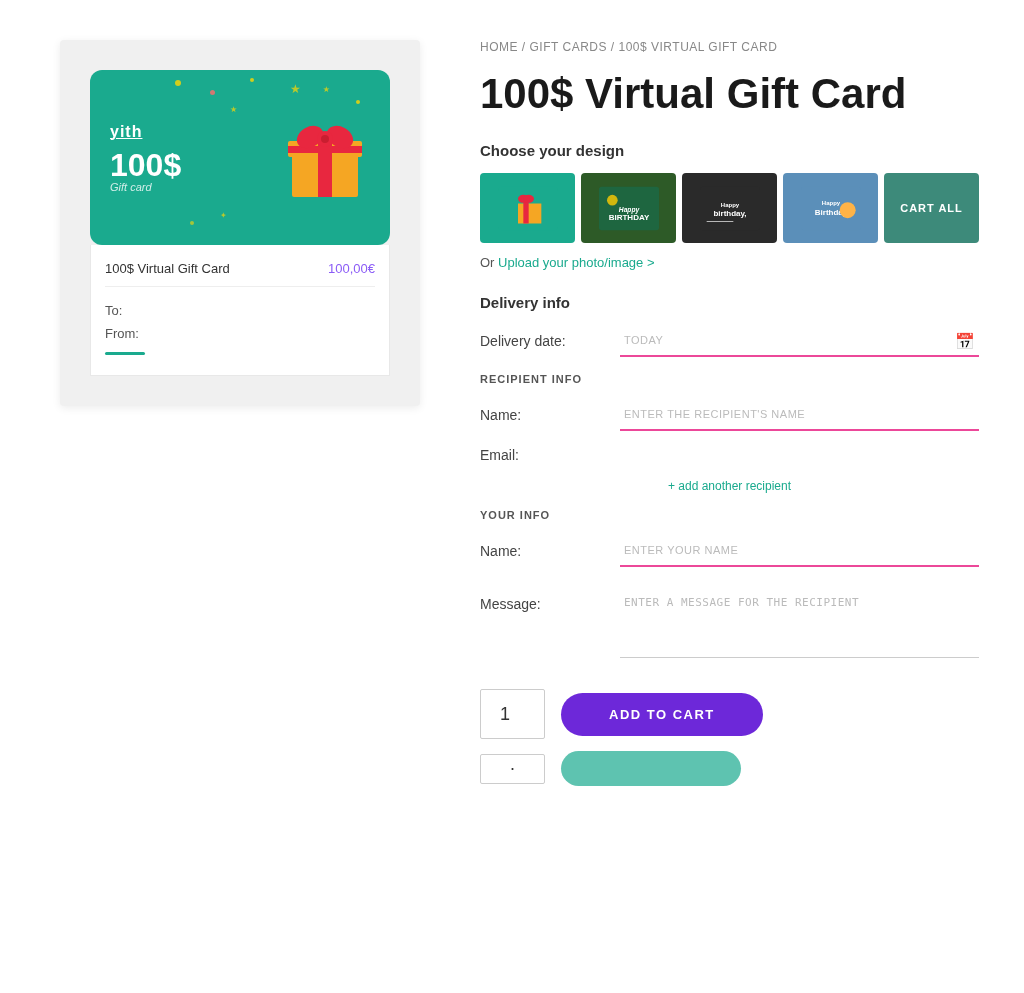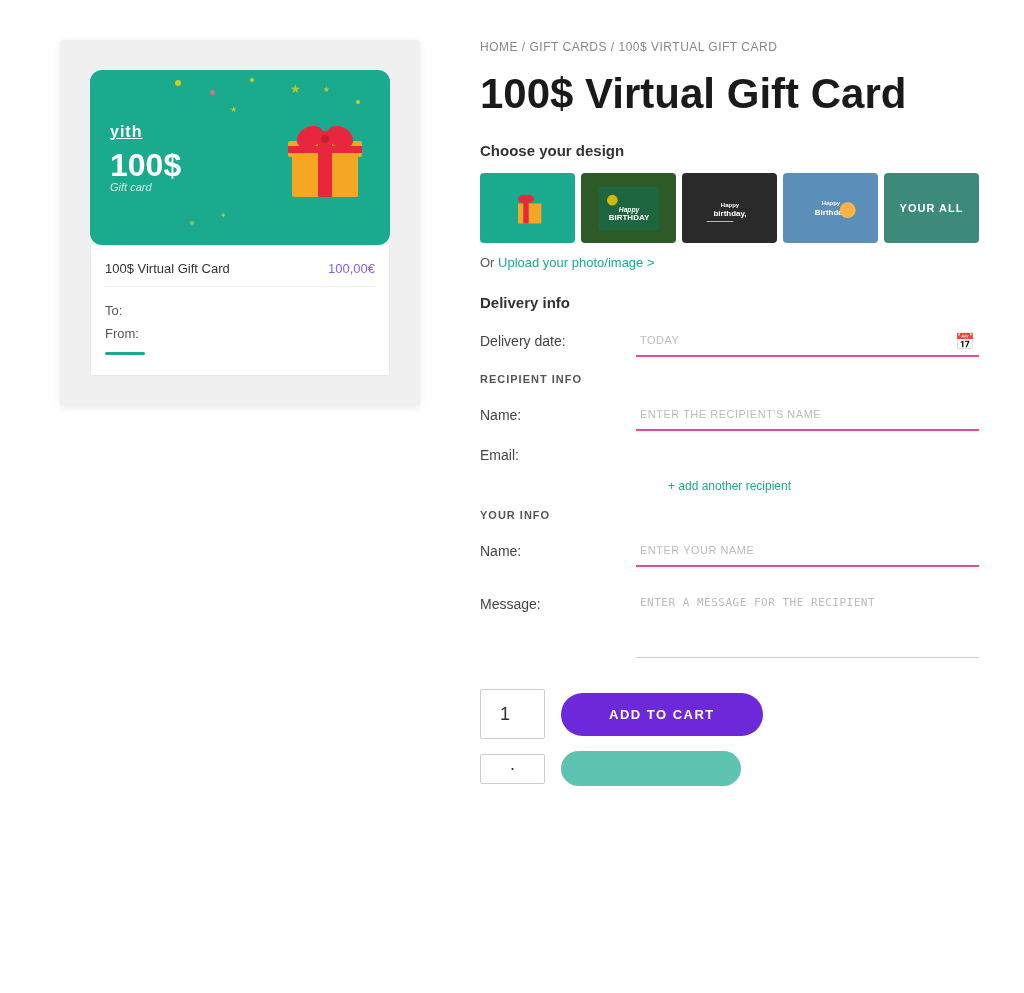--- a/index.html
+++ b/index.html
@@ -176,21 +176,21 @@
       color: #1aaa8e;
       text-decoration: none;
     }
     .delivery-section {
       margin-bottom: 20px;
     }
     .delivery-row {
       display: flex;
       align-items: center;
       margin-bottom: 16px;
-      gap: 16px;
+      gap: 0;
     }
     .field-label {
       width: 140px;
       font-size: 14px;
       color: #444;
       flex-shrink: 0;
     }
     .field-input-wrap {
       flex: 1;
       position: relative;
@@ -444,21 +444,21 @@
             <rect width="90" height="65" rx="4" fill="#5b8fb9"></rect>
             <text x="45" y="28" text-anchor="middle" fill="#fff" font-size="9">Happy</text>
             <text x="45" y="42" text-anchor="middle" fill="#fff" font-size="12" font-weight="bold">Birthday</text>
             <circle cx="70" cy="35" r="12" fill="#ffb347"></circle>
           </svg>
         </div>
       </div>
 
       <div class="design-thumb thumb-view-all">
         <div class="design-thumb-inner" style="font-size:11px;letter-spacing:1px;">
-          YOUR ALL
+          CART ALL
         </div>
       </div>
     </div>
 
     <div class="upload-link">
       <span>Or </span>
       <a>Upload your photo/image &gt;</a>
     </div>
 
     <div class="delivery-section">

